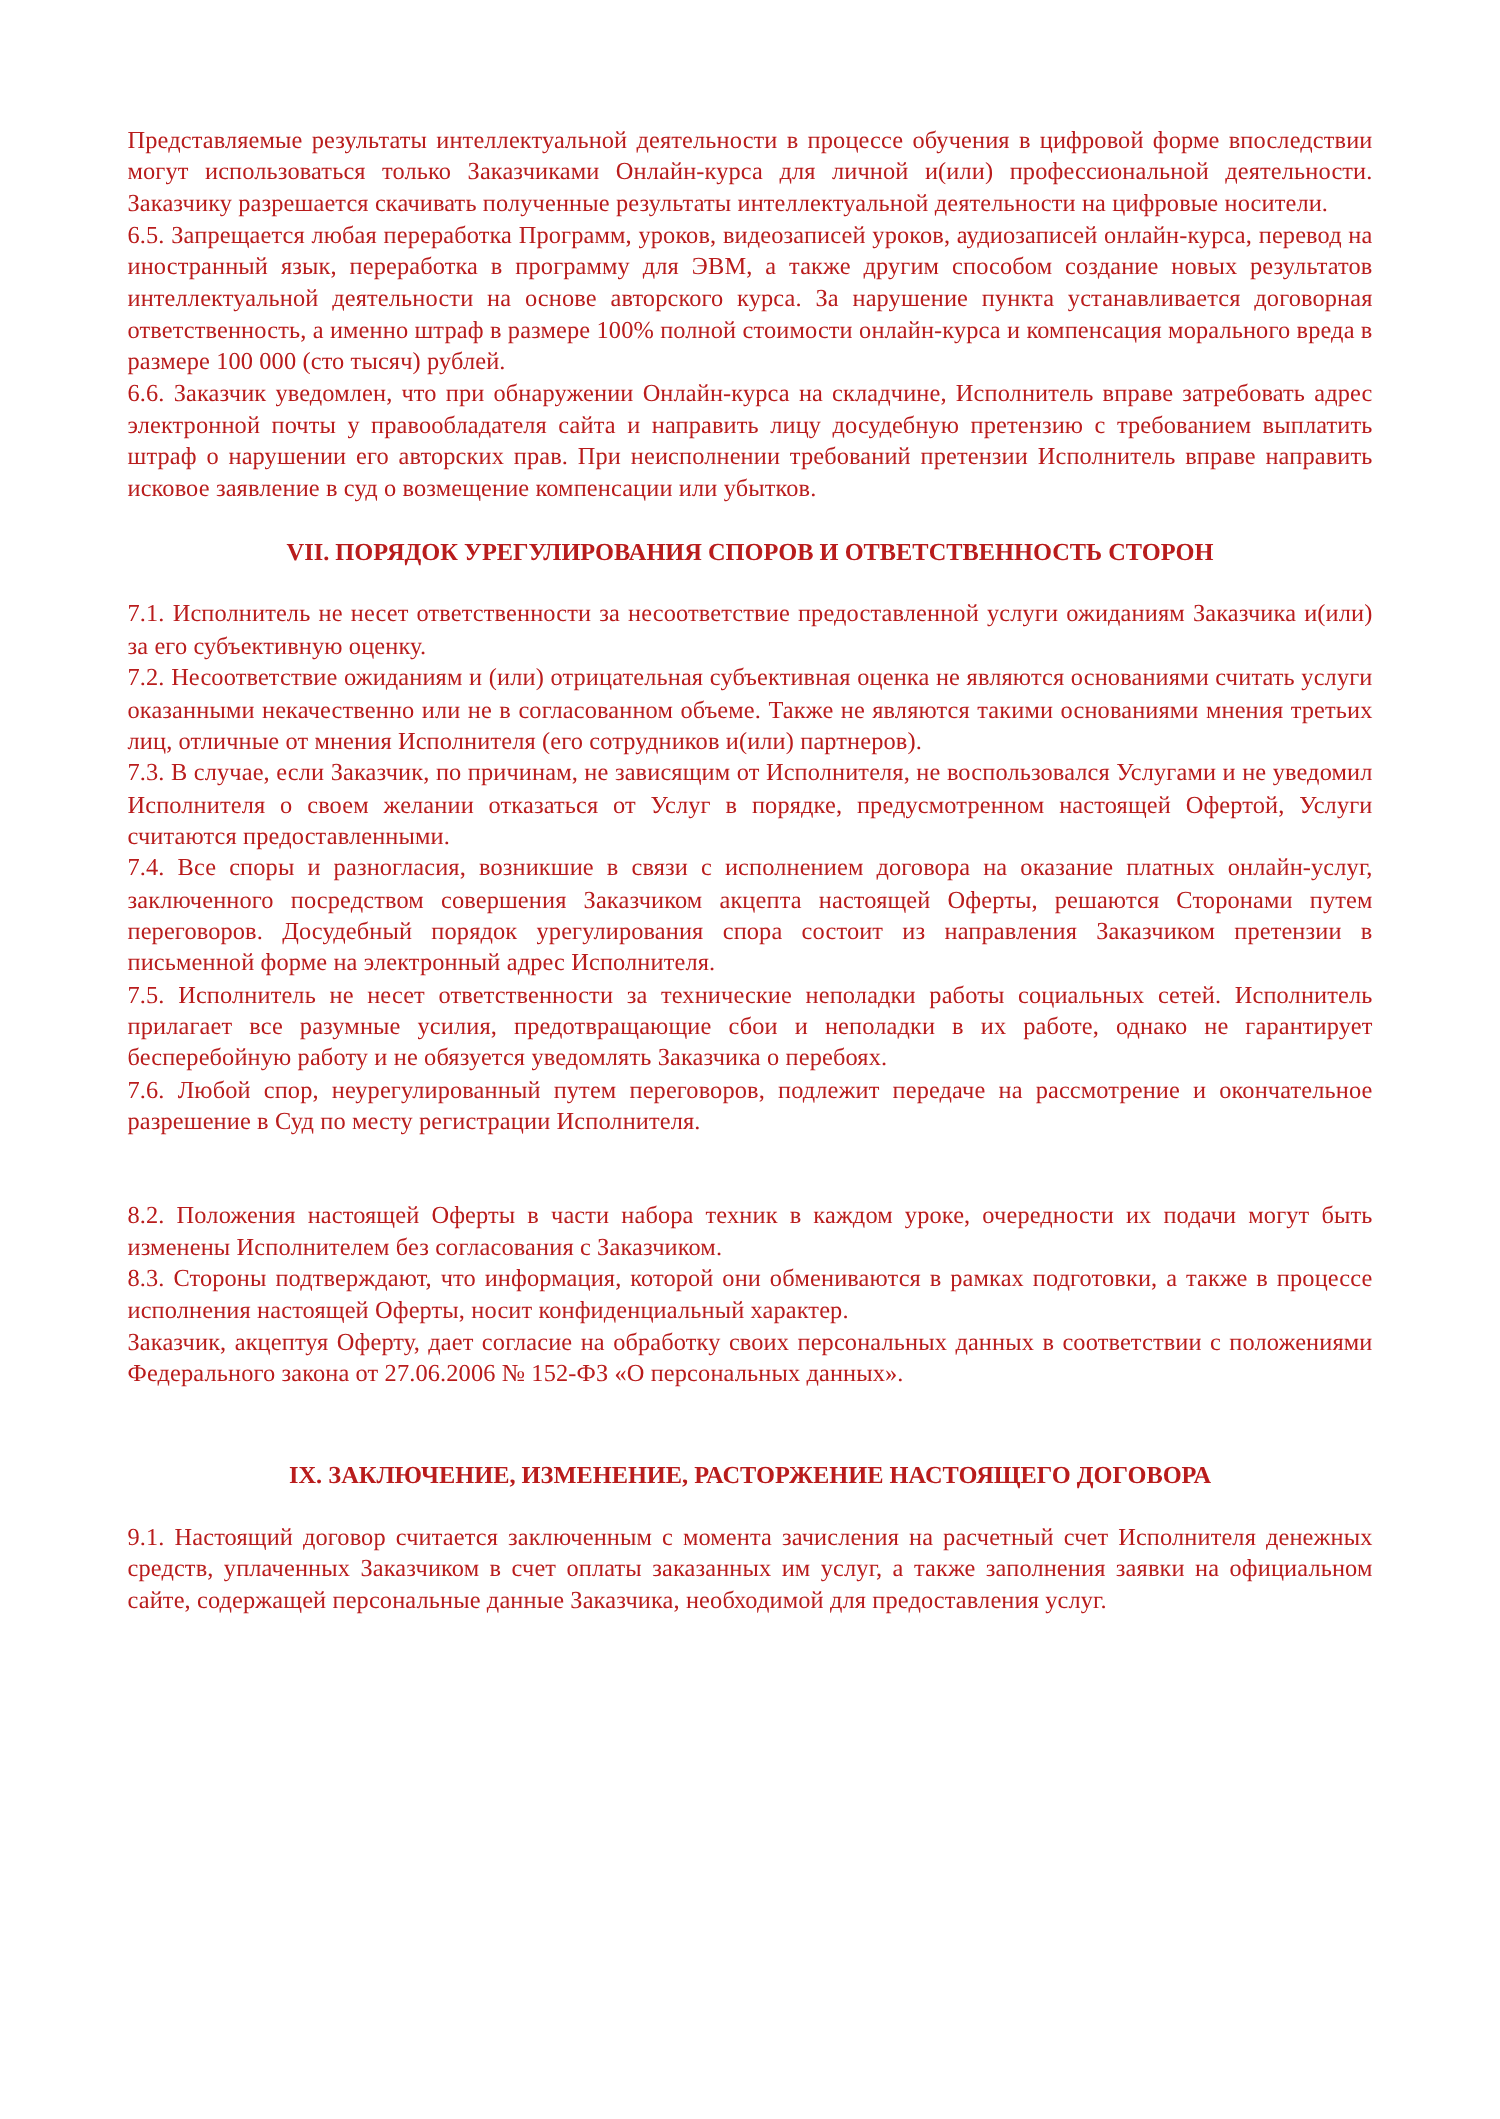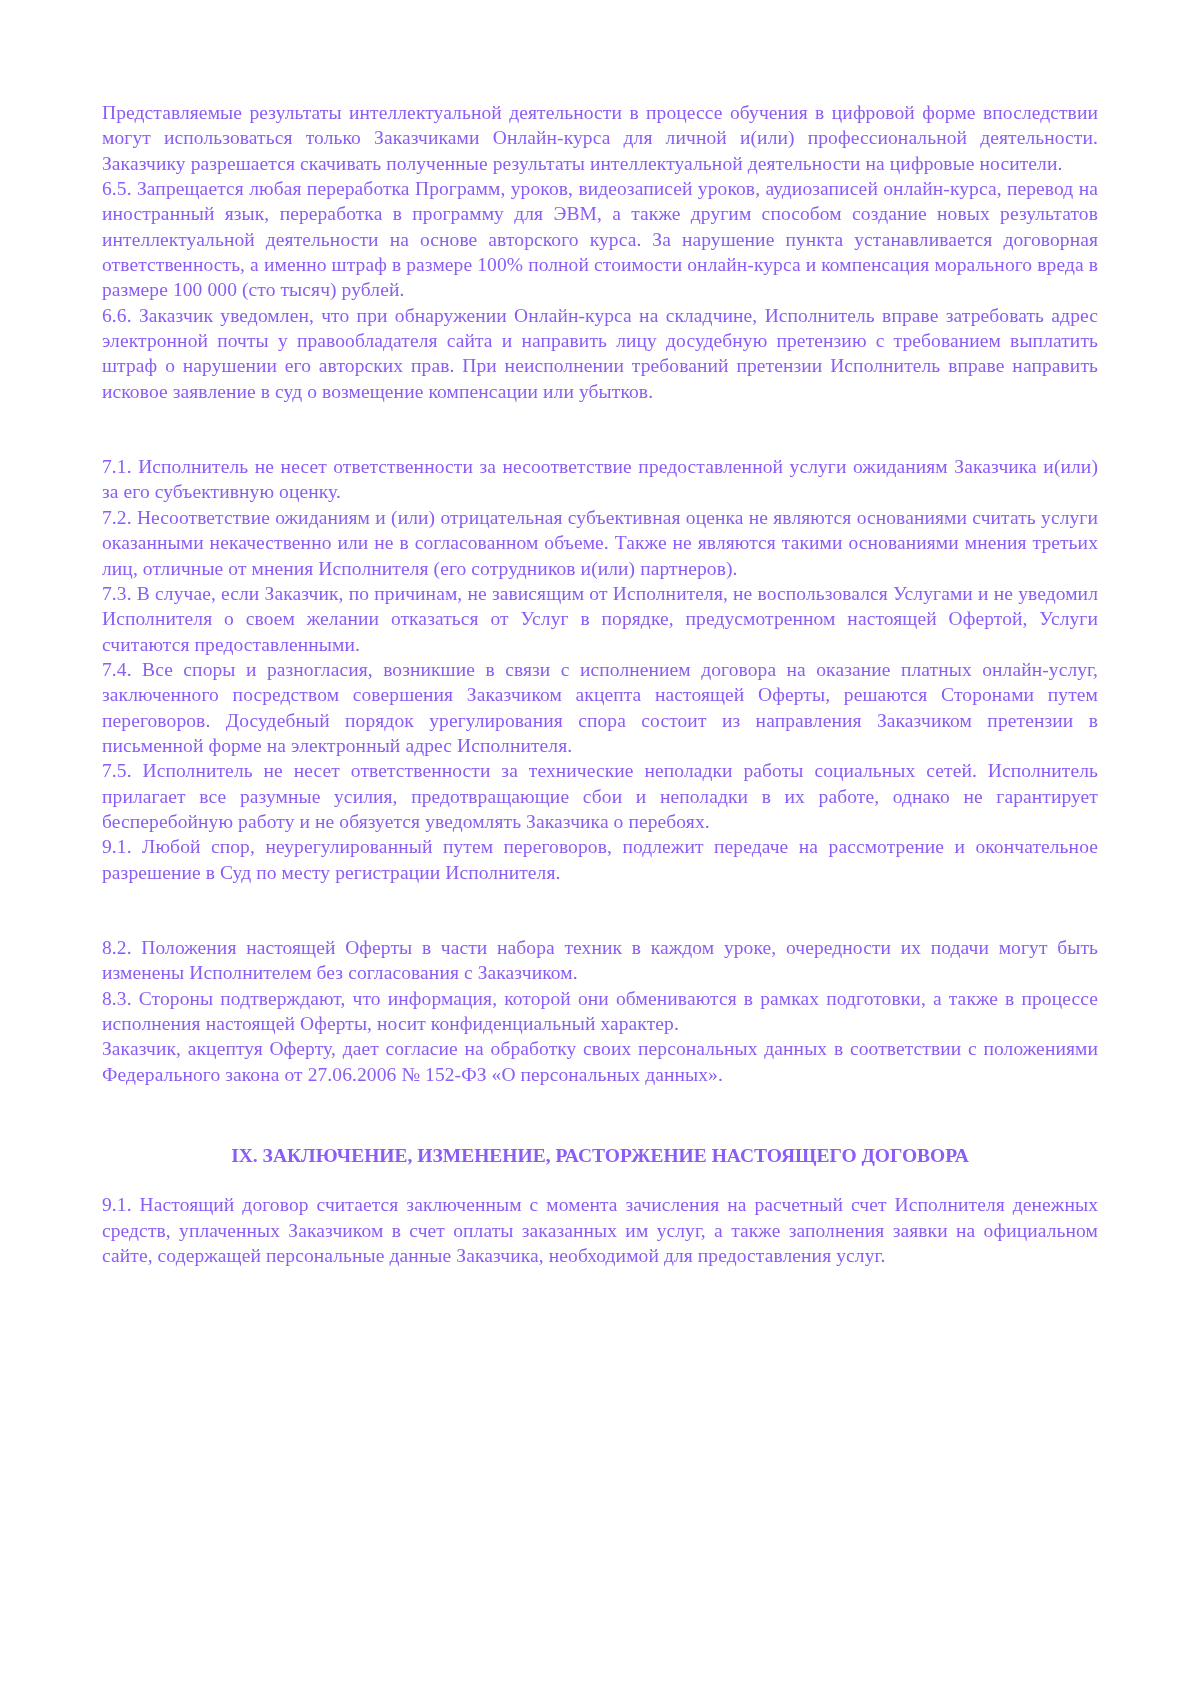--- a/index.html
+++ b/index.html
@@ -8,21 +8,21 @@
     background: #ffffff;
   }
   .page {
     width: 1200px;
     height: 1695px;
     background: #ffffff;
     position: relative;
     box-sizing: border-box;
     padding: 100px 102px 0 102px;
     font-family: "Liberation Serif", "DejaVu Serif", serif;
-    color: #8b5cf6;
+    color: #b91c1c;
   }
   .doc {
     width: 100%;
   }
   p.para {
     margin: 0;
     font-size: 19.5px;
     line-height: 1.30;
     text-align: justify;
     text-justify: inter-word;
@@ -41,27 +41,28 @@
 </style>
 </head>
 <body>
 
 <div class="page">
   <div class="doc" id="doc-body">
       <p class="para">Представляемые результаты интеллектуальной деятельности в процессе обучения в цифровой форме впоследствии могут использоваться только Заказчиками Онлайн-курса для личной и(или) профессиональной деятельности. Заказчику разрешается скачивать полученные результаты интеллектуальной деятельности на цифровые носители.</p>
       <p class="para">6.5. Запрещается любая переработка Программ, уроков, видеозаписей уроков, аудиозаписей онлайн-курса, перевод на иностранный язык, переработка в программу для ЭВМ, а также другим способом создание новых результатов интеллектуальной деятельности на основе авторского курса. За нарушение пункта устанавливается договорная ответственность, а именно штраф в размере 100% полной стоимости онлайн-курса и компенсация морального вреда в размере 100 000 (сто тысяч) рублей.</p>
       <p class="para">6.6. Заказчик уведомлен, что при обнаружении Онлайн-курса на складчине, Исполнитель вправе затребовать адрес электронной почты у правообладателя сайта и направить лицу досудебную претензию с требованием выплатить штраф о нарушении его авторских прав. При неисполнении требований претензии Исполнитель вправе направить исковое заявление в суд о возмещение компенсации или убытков.</p>
       <div class="spacer-heading-before"></div>
+      <h2 class="heading">VII. ПОРЯДОК УРЕГУЛИРОВАНИЯ СПОРОВ И ОТВЕТСТВЕННОСТЬ СТОРОН</h2>
       <div class="spacer-heading-after"></div>
       <p class="para">7.1. Исполнитель не несет ответственности за несоответствие предоставленной услуги ожиданиям Заказчика и(или) за его субъективную оценку.</p>
       <p class="para">7.2. Несоответствие ожиданиям и (или) отрицательная субъективная оценка не являются основаниями считать услуги оказанными некачественно или не в согласованном объеме. Также не являются такими основаниями мнения третьих лиц, отличные от мнения Исполнителя (его сотрудников и(или) партнеров).</p>
       <p class="para">7.3. В случае, если Заказчик, по причинам, не зависящим от Исполнителя, не воспользовался Услугами и не уведомил Исполнителя о своем желании отказаться от Услуг в порядке, предусмотренном настоящей Офертой, Услуги считаются предоставленными.</p>
       <p class="para">7.4. Все споры и разногласия, возникшие в связи с исполнением договора на оказание платных онлайн-услуг, заключенного посредством совершения Заказчиком акцепта настоящей Оферты, решаются Сторонами путем переговоров. Досудебный порядок урегулирования спора состоит из направления Заказчиком претензии в письменной форме на электронный адрес Исполнителя.</p>
       <p class="para">7.5. Исполнитель не несет ответственности за технические неполадки работы социальных сетей. Исполнитель прилагает все разумные усилия, предотвращающие сбои и неполадки в их работе, однако не гарантирует бесперебойную работу и не обязуется уведомлять Заказчика о перебоях.</p>
-      <p class="para">9.1. Любой спор, неурегулированный путем переговоров, подлежит передаче на рассмотрение и окончательное разрешение в Суд по месту регистрации Исполнителя.</p>
+      <p class="para">7.6. Любой спор, неурегулированный путем переговоров, подлежит передаче на рассмотрение и окончательное разрешение в Суд по месту регистрации Исполнителя.</p>
       <div class="spacer-heading-before"></div>
       <div class="spacer-heading-after"></div>
       <p class="para">8.2. Положения настоящей Оферты в части набора техник в каждом уроке, очередности их подачи могут быть изменены Исполнителем без согласования с Заказчиком.</p>
       <p class="para">8.3. Стороны подтверждают, что информация, которой они обмениваются в рамках подготовки, а также в процессе исполнения настоящей Оферты, носит конфиденциальный характер.</p>
       <p class="para">Заказчик, акцептуя Оферту, дает согласие на обработку своих персональных данных в соответствии с положениями Федерального закона от 27.06.2006 № 152-ФЗ «О персональных данных».</p>
       <div class="spacer-big"></div>
       <h2 class="heading">IX. ЗАКЛЮЧЕНИЕ, ИЗМЕНЕНИЕ, РАСТОРЖЕНИЕ НАСТОЯЩЕГО ДОГОВОРА</h2>
       <div class="spacer-heading-after"></div>
       <p class="para">9.1. Настоящий договор считается заключенным с момента зачисления на расчетный счет Исполнителя денежных средств, уплаченных Заказчиком в счет оплаты заказанных им услуг, а также заполнения заявки на официальном сайте, содержащей персональные данные Заказчика, необходимой для предоставления услуг.</p>
     </div>

